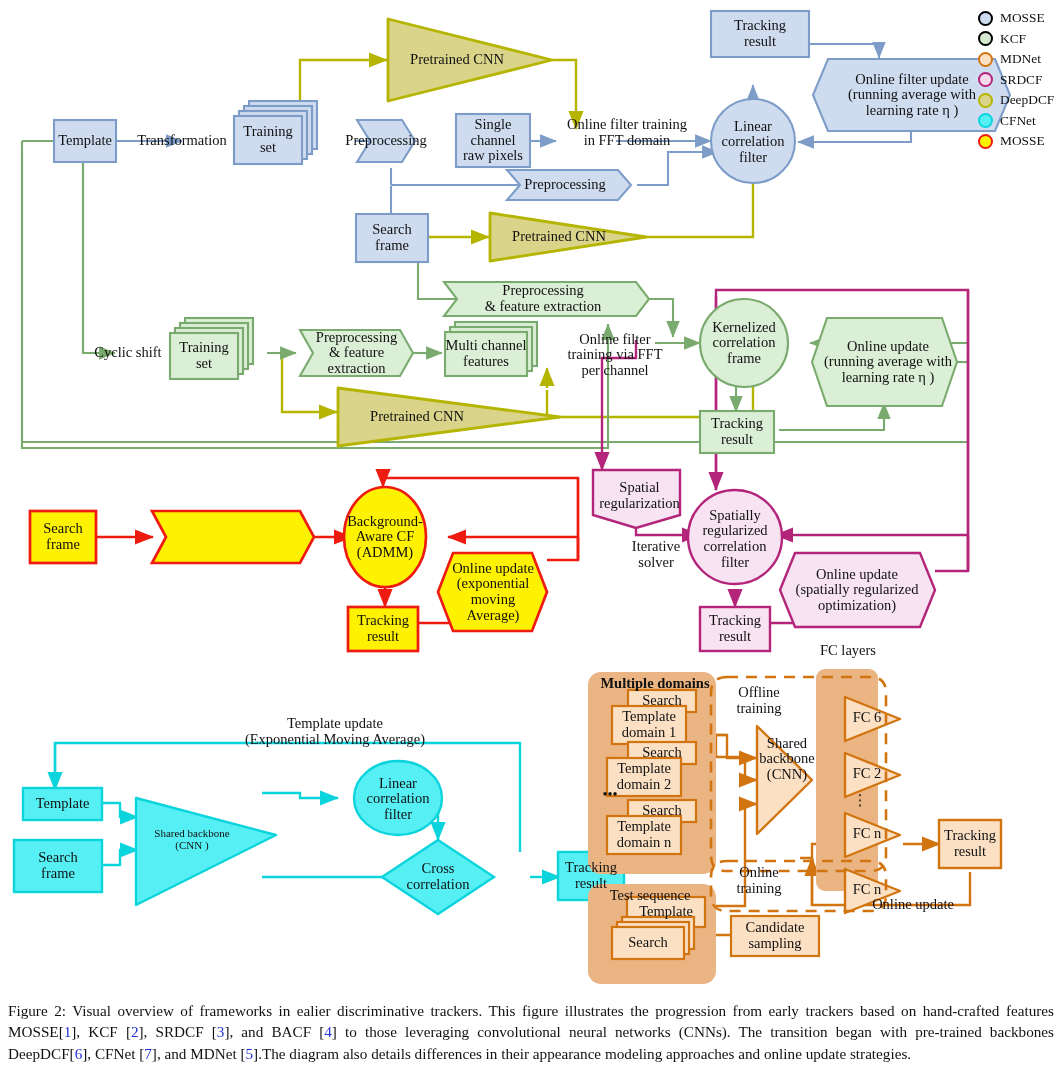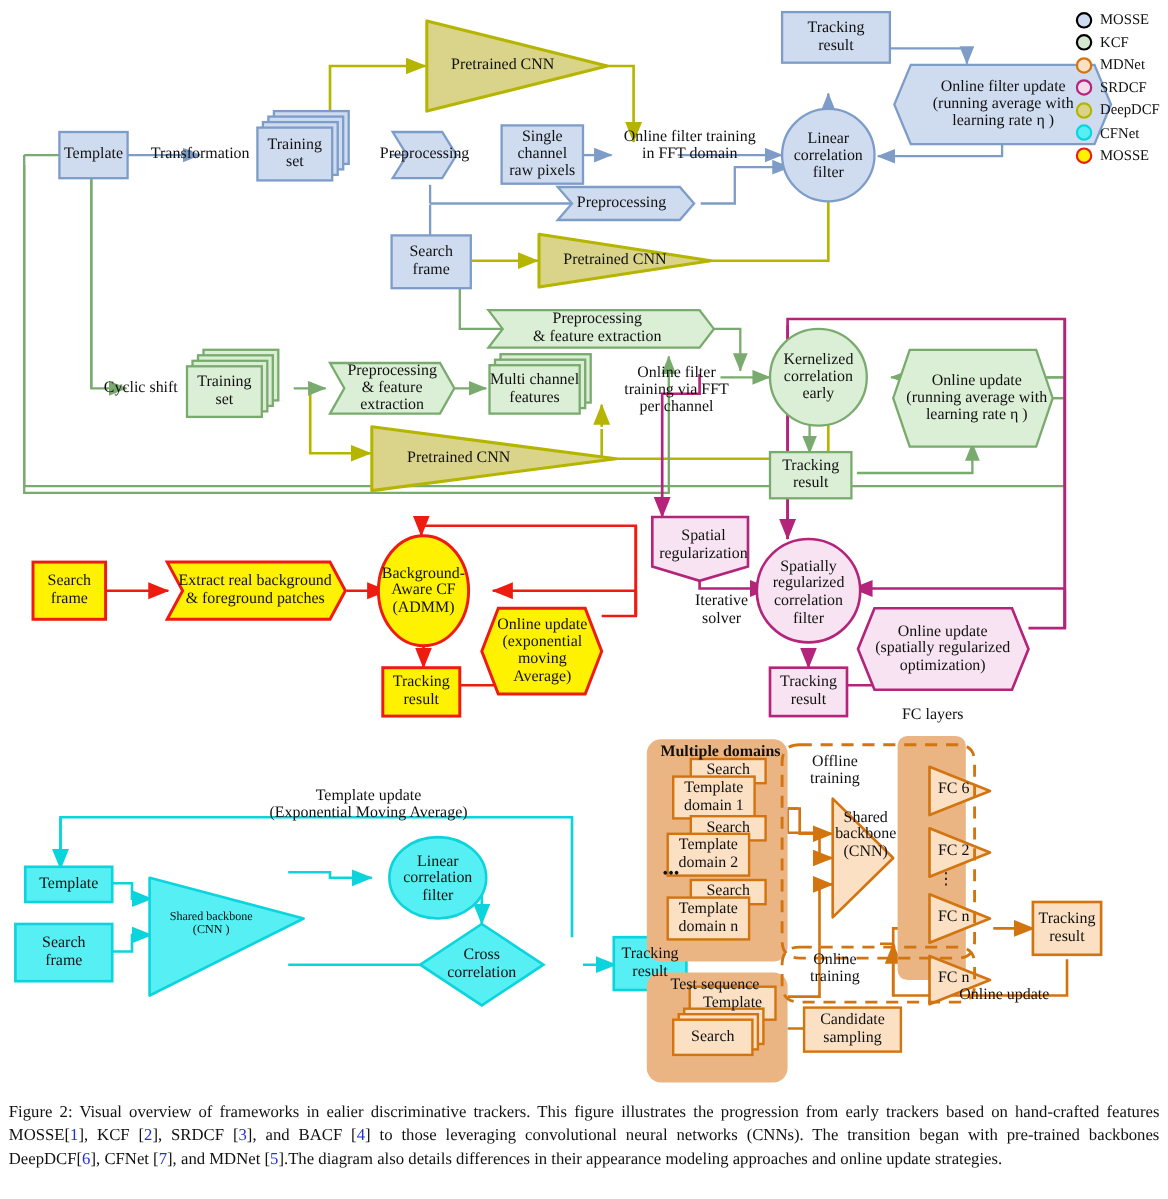--- a/index.html
+++ b/index.html
@@ -325,31 +325,29 @@
 &amp; feature extraction</div>
   <div class="lbl" style="left:445px;top:332px;width:82px;height:44px;font-size:14.5px;white-space:pre-line;">Multi channel
 features</div>
   <div class="lbl" style="left:450px;top:277px;width:186px;height:44px;font-size:14.5px;white-space:pre-line;">Preprocessing
 &amp; feature extraction</div>
   <div class="lbl" style="left:546px;top:328px;width:138px;height:54px;font-size:14.5px;white-space:pre-line;">Online filter
 training via FFT
 per channel</div>
   <div class="lbl" style="left:702px;top:311px;width:84px;height:64px;font-size:14.5px;white-space:pre-line;">Kernelized
 correlation
-early</div>
+frame</div>
   <div class="lbl" style="left:700px;top:411px;width:74px;height:42px;font-size:14.5px;white-space:pre-line;">Tracking
 result</div>
   <div class="lbl" style="left:818px;top:327px;width:140px;height:70px;font-size:14.5px;white-space:pre-line;">Online update
 (running average with
 learning rate η )</div>
 
   <div class="lbl" style="left:30px;top:511px;width:66px;height:52px;font-size:14.5px;white-space:pre-line;">Search
 frame</div>
-  <div class="lbl" style="left:156px;top:511px;width:152px;height:52px;font-size:14.5px;white-space:pre-line;">Extract real background
-&amp; foreground patches</div>
   <div class="lbl" style="left:344px;top:505px;width:82px;height:64px;font-size:14.5px;white-space:pre-line;">Background-
 Aware CF
 (ADMM)</div>
   <div class="lbl" style="left:348px;top:607px;width:70px;height:44px;font-size:14.5px;white-space:pre-line;">Tracking
 result</div>
   <div class="lbl" style="left:434px;top:557px;width:118px;height:70px;font-size:14.5px;white-space:pre-line;">Online update
 (exponential moving
 Average)</div>
 
   <div class="lbl" style="left:593px;top:472px;width:93px;height:48px;font-size:14.5px;white-space:pre-line;">Spatial

